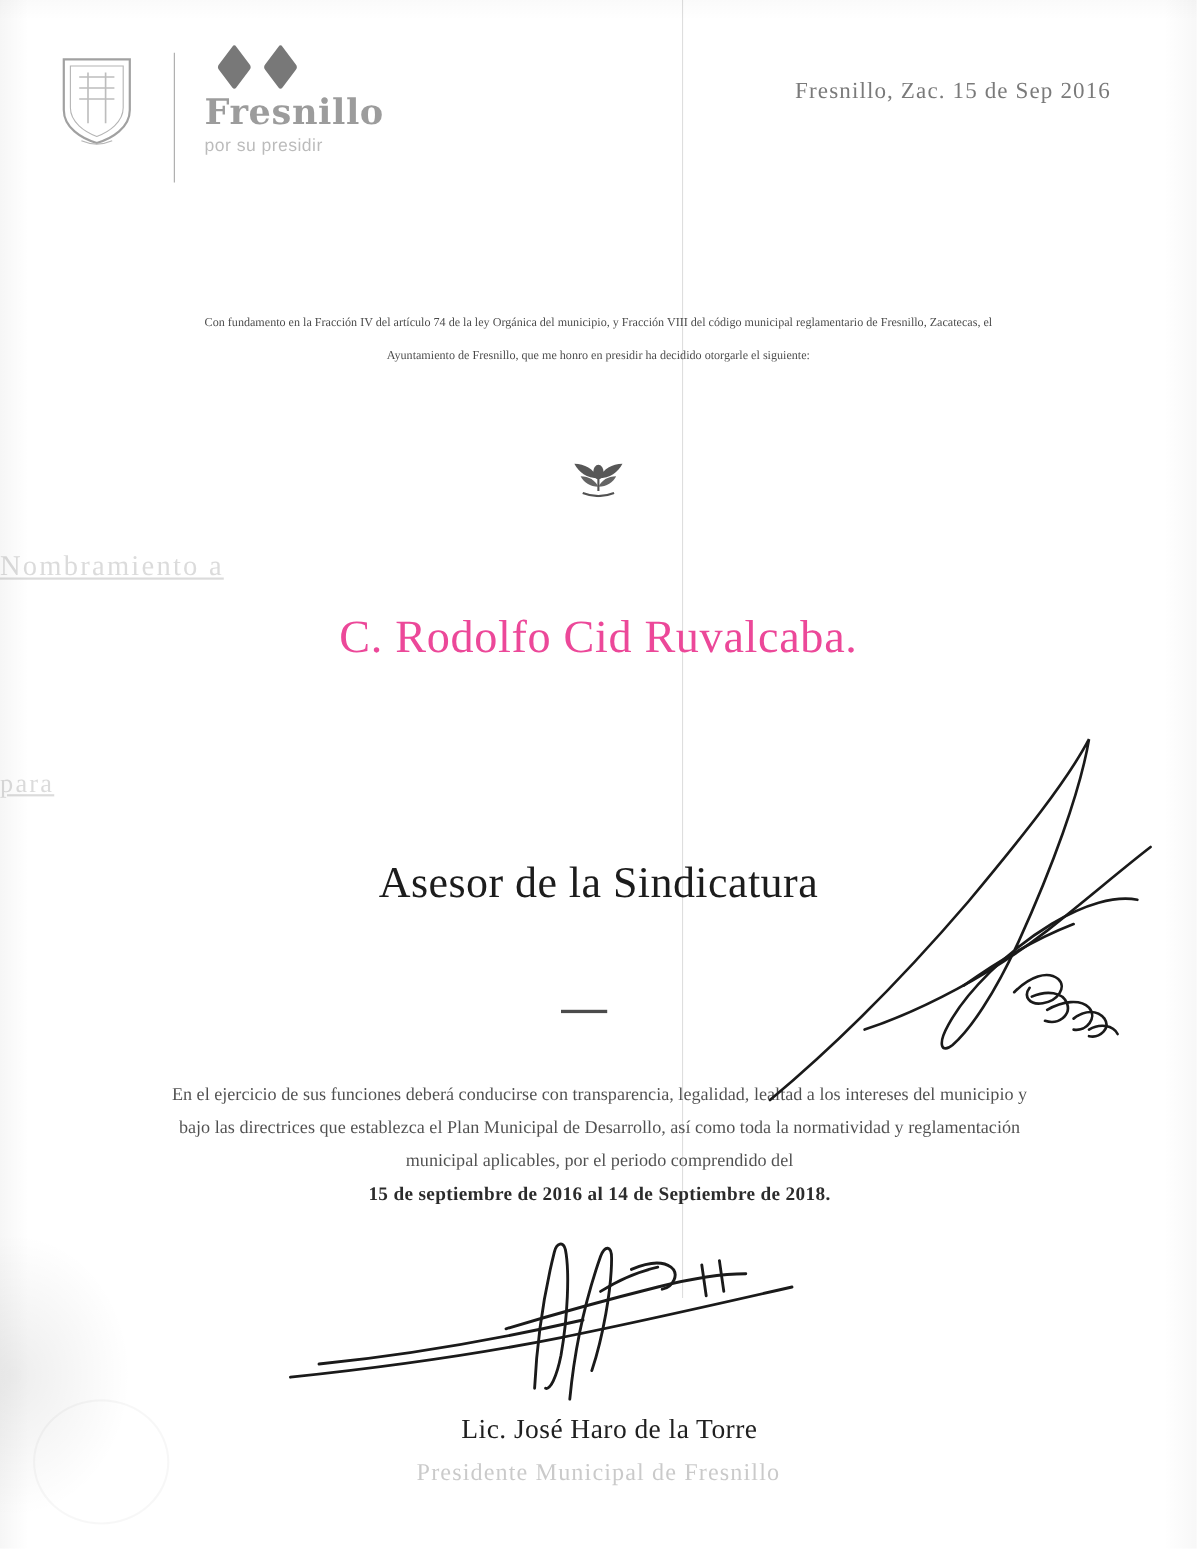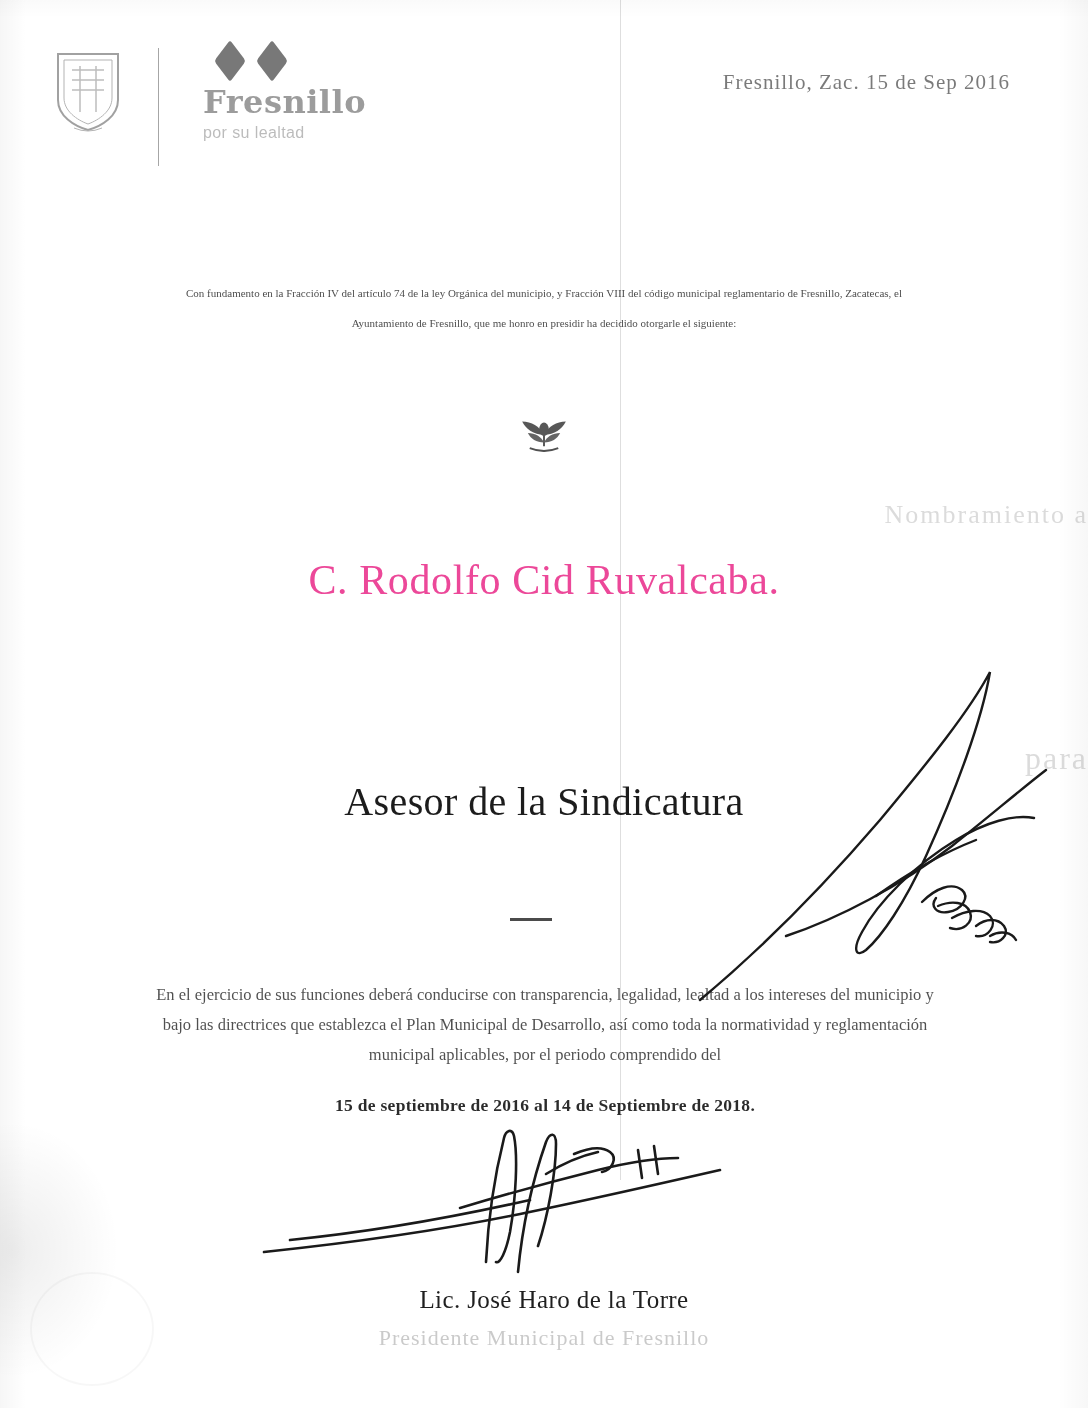--- a/index.html
+++ b/index.html
@@ -50,21 +50,21 @@
     display: flex;
     align-items: flex-start;
   }
   .crest {
     width: 72px;
     height: 86px;
     opacity: .55;
   }
   .brand {
     margin-left: 34px;
-    padding-left: 44px;
+    padding-left: 27px;
     border-left: 1px solid rgba(0,0,0,0.35);
     min-height: 118px;
   }
   .brand-diamonds {
     display: flex;
     gap: 16px;
     margin-left: 14px;
     margin-bottom: 12px;
     opacity: .8;
   }
@@ -126,27 +126,28 @@
     color: rgba(40,40,40,0.78);
     font-size: 40px;
     line-height: 1;
   }
   .ornament svg { opacity: .85; }
 
   .faint-label {
     position: absolute;
     left: 0;
     right: 0;
-    text-align: right;
+    text-align: left;
     color: rgba(90,90,90,0.22);
     font-size: 26px;
     letter-spacing: 2px;
+    text-decoration: underline;
   }
   .label-nombramiento { top: 500px; }
-  .label-para { top: 740px; font-size: 32px; }
+  .label-para { top: 700px; font-size: 24px; }
 
   .recipient {
     position: absolute;
     left: 0;
     right: 0;
     top: 556px;
     text-align: center;
     font-size: 42px;
     letter-spacing: .6px;
     color: #ec4899;
@@ -176,21 +177,21 @@
     left: 150px;
     top: 980px;
     width: 790px;
     text-align: center;
     font-size: 16.5px;
     line-height: 30px;
     color: rgba(30,30,30,0.78);
   }
   .closing .period {
     display: block;
-    margin-top: 20px;
+    margin-top: 0;
     font-weight: bold;
     font-size: 17.5px;
     letter-spacing: .3px;
     color: rgba(20,20,20,0.9);
   }
 
   
   .sig-recipient {
     position: absolute;
     left: 690px;
@@ -256,21 +257,21 @@
       <path d="M28 18 v46 M44 18 v46" stroke="#888" stroke-width="1.5"></path>
       <path d="M22 80 q14 6 28 0" stroke="#777" stroke-width="1" fill="none"></path>
     </svg>
   </div>
   <div class="brand">
     <div class="brand-diamonds">
       <span></span>
         <span></span>
     </div>
     <div class="brand-name">Fresnillo</div>
-    <div class="brand-tag">por su lealtad</div>
+    <div class="brand-tag">por su presidir</div>
   </div>
 </div>
 
 <div class="date-line">Fresnillo, Zac.   15 de Sep 2016</div>
 
 <div class="intro">Con fundamento en la Fracción IV del artículo 74 de la ley Orgánica del municipio,  y Fracción VIII del código municipal reglamentario de Fresnillo, Zacatecas, el Ayuntamiento de Fresnillo, que me honro en presidir ha decidido otorgarle el siguiente:</div>
 
 <div class="ornament">
   <svg viewBox="0 0 90 40" width="86" height="38" aria-hidden="true">
     <path d="M45 34 L45 20" stroke="#333" stroke-width="2" fill="none"></path>

